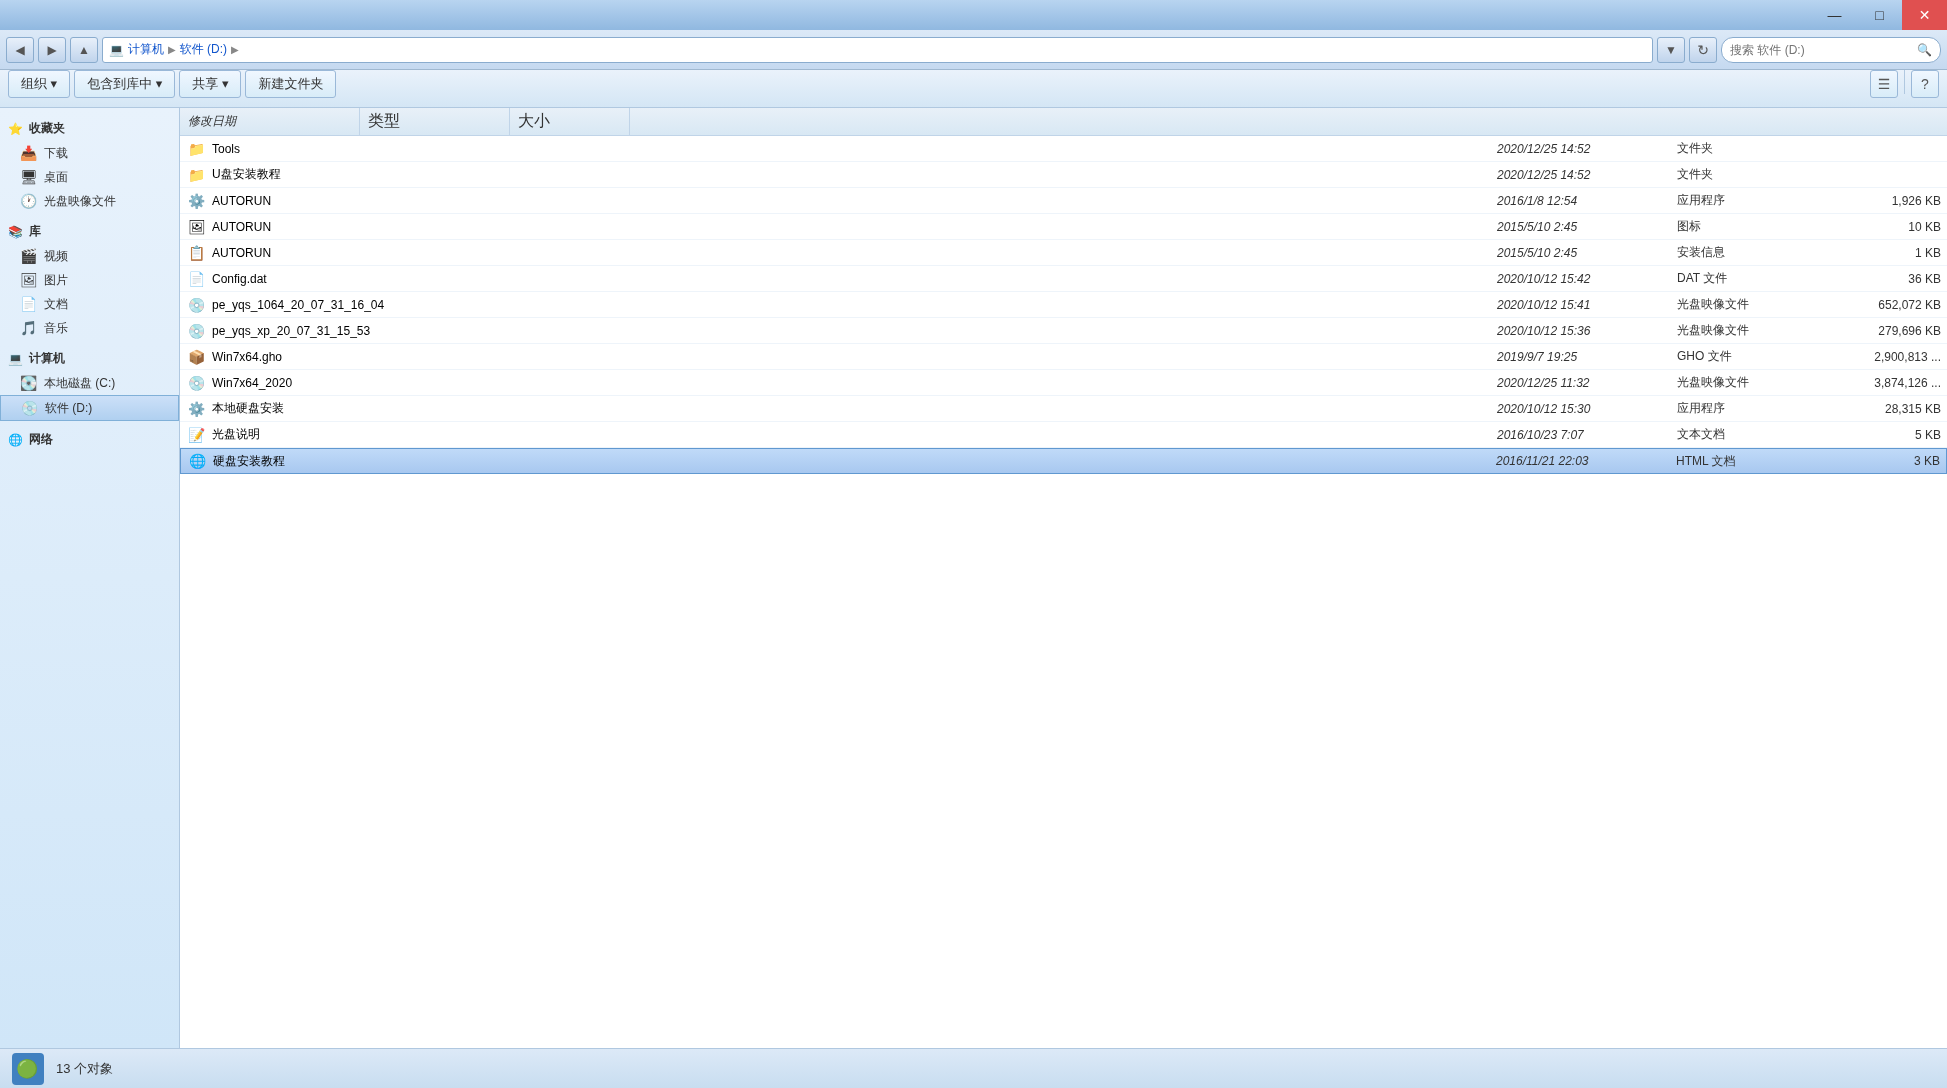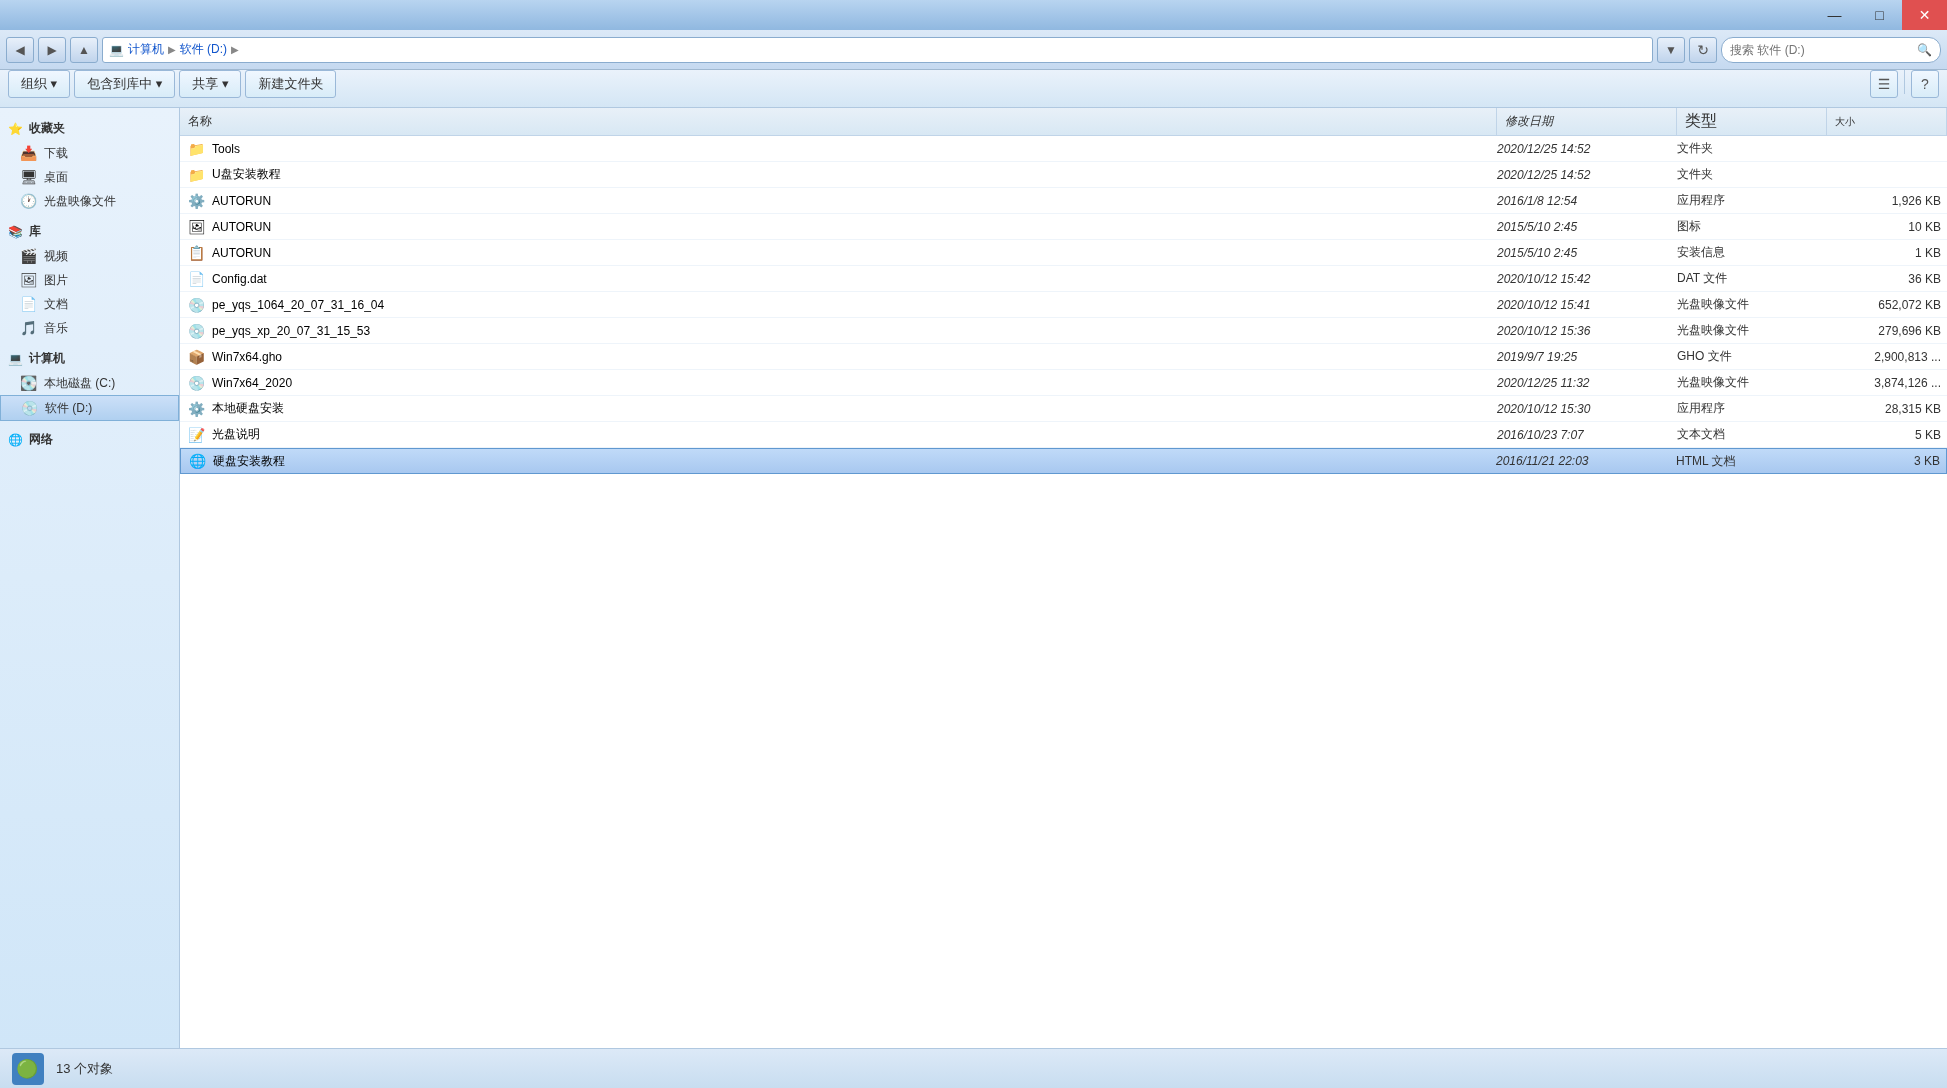--- a/index.html
+++ b/index.html
@@ -222,21 +222,21 @@
     .col-name {
       flex: 1;
       padding: 0 8px;
       font-size: 12px;
       color: #333;
       cursor: pointer;
       user-select: none;
     }
     .col-date { width: 180px; font-size: 12px; color: #333; cursor: pointer; user-select: none; font-style: italic; }
     .col-type { width: 150px; font-size: 16px; color: #333; cursor: pointer; user-select: none; }
-    .col-size { width: 120px; font-size: 10px; color: #333; text-align: right; padding-right: 12px; cursor: pointer; user-select: none; }
+    .col-size { width: 120px; font-size: 16px; color: #333; text-align: right; padding-right: 12px; cursor: pointer; user-select: none; }
     .col-hdr { display: flex; align-items: center; height: 100%; padding: 0 8px; border-right: 1px solid #c0d4e8; }
 
     .file-row {
       display: flex;
       align-items: center;
       height: 26px;
       border-bottom: 1px solid #eef4fa;
       cursor: pointer;
     }
     .file-row.selected { background: linear-gradient(to bottom, #c0daf8, #a8c8f0); border: 1px solid #6098d0; }
@@ -395,21 +395,20 @@
       <div class="sidebar-header">
         <span>🌐</span>
         <span>网络</span>
       </div>
     </div>
   </div>
 
   <div class="filelist">
 
     <div class="filelist-header">
-      <div class="col-name col-hdr">名称</div>
       <div class="col-date col-hdr">修改日期</div>
       <div class="col-type col-hdr">类型</div>
       <div class="col-size col-hdr">大小</div>
     </div>
 
     <div id="file-rows">
         <div class="file-row">
       <div class="col-name">
         <span class="file-icon">📁</span>
         <span>Tools</span>

